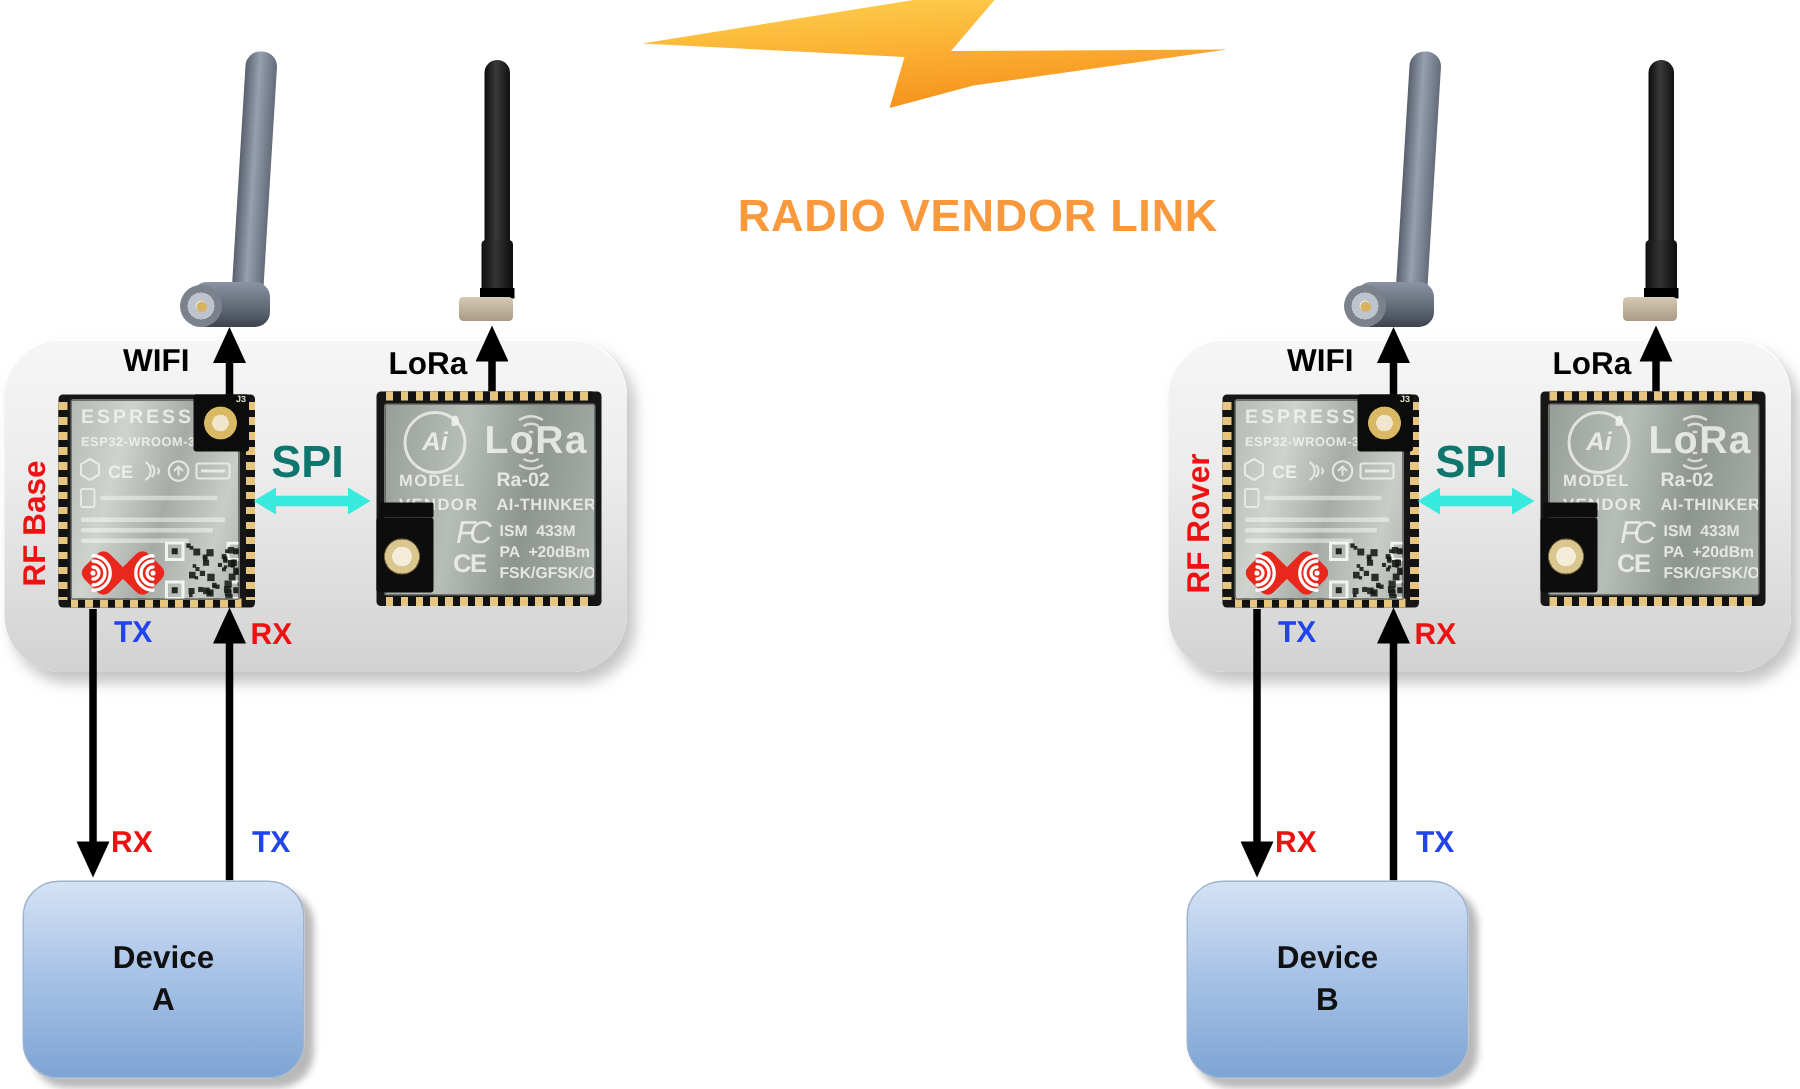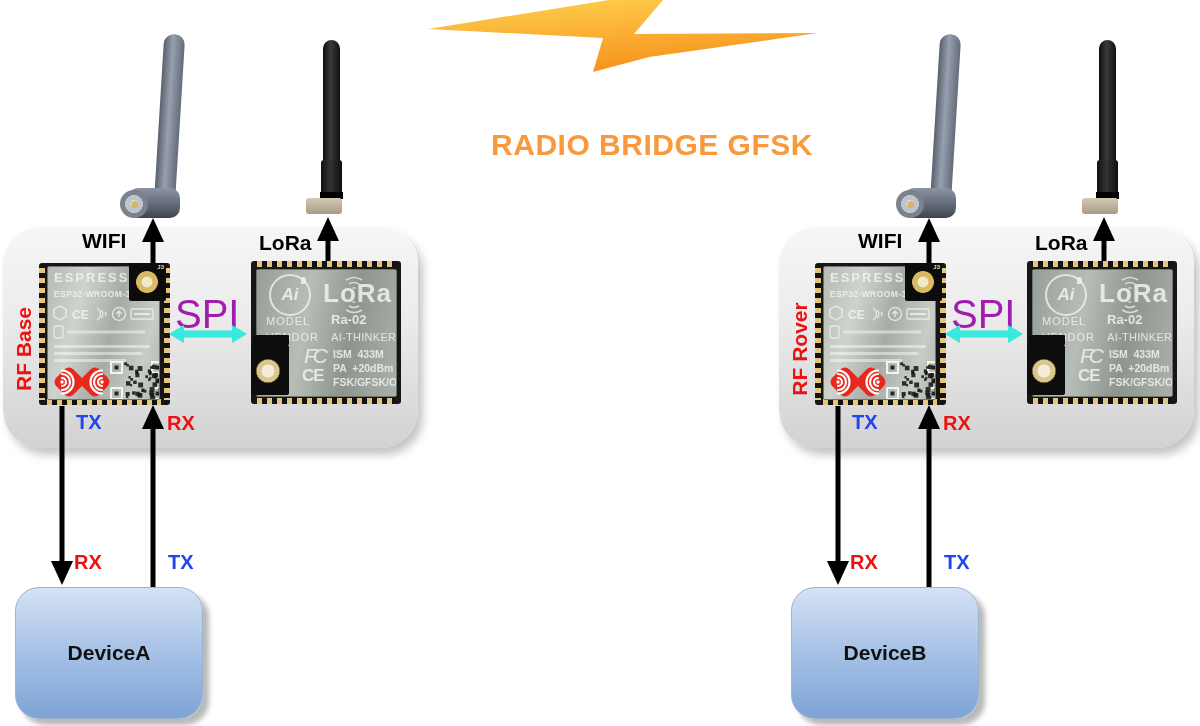--- a/index.html
+++ b/index.html
@@ -15,29 +15,29 @@
 
   
   .station{position:absolute;top:0;width:430px;height:726px;}
   .panel{position:absolute;left:3px;top:226px;width:415px;height:222px;border-radius:38px;
          background:linear-gradient(180deg,#f6f6f6 0%,#ececec 40%,#d2d2d2 100%);
          box-shadow:5px 7px 9px rgba(150,150,150,.55), inset 0 1px 0 #fff;}
   .rf-label{position:absolute;left:-51px;top:337px;width:150px;height:24px;text-align:center;
             color:#EE1111;font-size:21px;font-weight:bold;transform:rotate(-90deg);}
   .ant-label{position:absolute;color:#000;font-size:21px;font-weight:bold;}
   .bus-label{position:absolute;left:175px;top:292px;width:60px;text-align:center;
-             color:#a21caf;font-size:40px;font-weight:normal;}
+             color:#0f766e;font-size:30px;font-weight:bold;}
   .sig{font-size:20px;font-weight:bold;position:absolute;}
   .tx{color:#2244EE;} .rx{color:#EE1111;}
 
   
   .device{position:absolute;left:15px;top:587px;width:186px;height:130px;border-radius:24px;
           background:linear-gradient(180deg,#d4e2f4 0%,#aac4e7 45%,#7ea4d5 100%);
           border:1px solid #9db4cf;box-shadow:6px 6px 5px #b9b9b9;
-          display:flex;flex-direction:row;align-items:center;justify-content:center;
+          display:flex;flex-direction:column;align-items:center;justify-content:center;
           font-size:21px;font-weight:bold;color:#111;line-height:28px;}
 
   
   .module{position:absolute;background:#161616;border-radius:3px;}
   .shield{position:absolute;border:1px solid #70746f;border-radius:2px;overflow:hidden;}
   .etched{color:rgba(240,243,237,.85);position:absolute;white-space:pre;}
   .pins{position:absolute;}
   .pins.h{background:repeating-linear-gradient(90deg,#e6c67e 0 5px,#121212 5px 10px);}
   .pins.v{background:repeating-linear-gradient(180deg,#e6c67e 0 5px,#121212 5px 10px);}
 
@@ -61,21 +61,21 @@
   .lora .pins.top{left:6px;top:0;width:138px;height:6px;}
   .lora .pins.bot{left:6px;top:137px;width:138px;height:6px;}
   .lora .shield{left:5px;top:8px;width:139px;height:126px;
        background:linear-gradient(100deg,#979d97 0%,#b7bdb7 35%,#8e948e 65%,#aab0aa 100%);}
   .ai-circle{position:absolute;left:12px;top:4px;width:38px;height:38px;border-radius:50%;
              border:2px solid rgba(240,243,237,.8);display:flex;align-items:center;justify-content:center;
              color:rgba(240,243,237,.88);font-size:17px;font-weight:bold;font-style:italic;}
   .ai-circle:after{content:"";position:absolute;right:3px;top:1px;width:5px;height:7px;border-radius:50% 50% 50% 0;
              background:rgba(240,243,237,.85);}
   .lora-logo{left:66px;top:8px;font-size:26px;font-weight:bold;letter-spacing:1px;}
-  .l-sm{font-size:11px;font-weight:normal;letter-spacing:1px;}
+  .l-sm{font-size:11px;font-weight:bold;letter-spacing:1px;}
   .fcc-mark{left:47px;top:74px;font-size:21px;font-weight:normal;font-style:italic;letter-spacing:-4px;}
   .ce-mark{left:45px;top:96px;font-size:17px;font-weight:bold;letter-spacing:-1px;}
   .spec{font-size:10.5px;font-weight:bold;}
   .lora .ufl2{position:absolute;left:0;top:84px;width:38px;height:50px;background:#0d0d0d;border-radius:2px;}
   .lora .ufl2 .ring{position:absolute;left:5px;top:14px;width:24px;height:24px;border-radius:50%;
         background:radial-gradient(circle,#f2ecd9 0 38%,#d9c78f 39% 66%,#7e7040 67% 100%);}
   .lora .strip{position:absolute;left:2px;top:74px;width:36px;height:10px;background:#0d0d0d;border-radius:1px;}
 
   
   .ant{position:absolute;}
@@ -104,21 +104,21 @@
     <defs>
       <linearGradient id="boltg" x1="0" y1="0" x2="0.35" y2="1">
         <stop offset="0" stop-color="#FFD24E"></stop>
           <stop offset="1" stop-color="#F7941E"></stop>
       </linearGradient>
     </defs>
     <polygon points="0,29 181,0 235,0 206,34 390,33 221,57 165,72 175,38" fill="url(#boltg)"></polygon>
   </svg>
 
   <div class="title-block">
-    <div class="title-l1">RADIO BRIDGE GFSK</div>
+    <div class="title-l1">RADIO VENDOR LINK</div>
   </div>
 
   <div class="station" style="left:0;" id="st0">
     <div class="panel"></div>
 
     <div class="rf-label">RF Base</div>
 
     <div class="ant wifi-ant abs" style="left:120px;top:30px;width:70px;height:192px;">
       <div class="whip"></div>
       <div class="body"></div>

